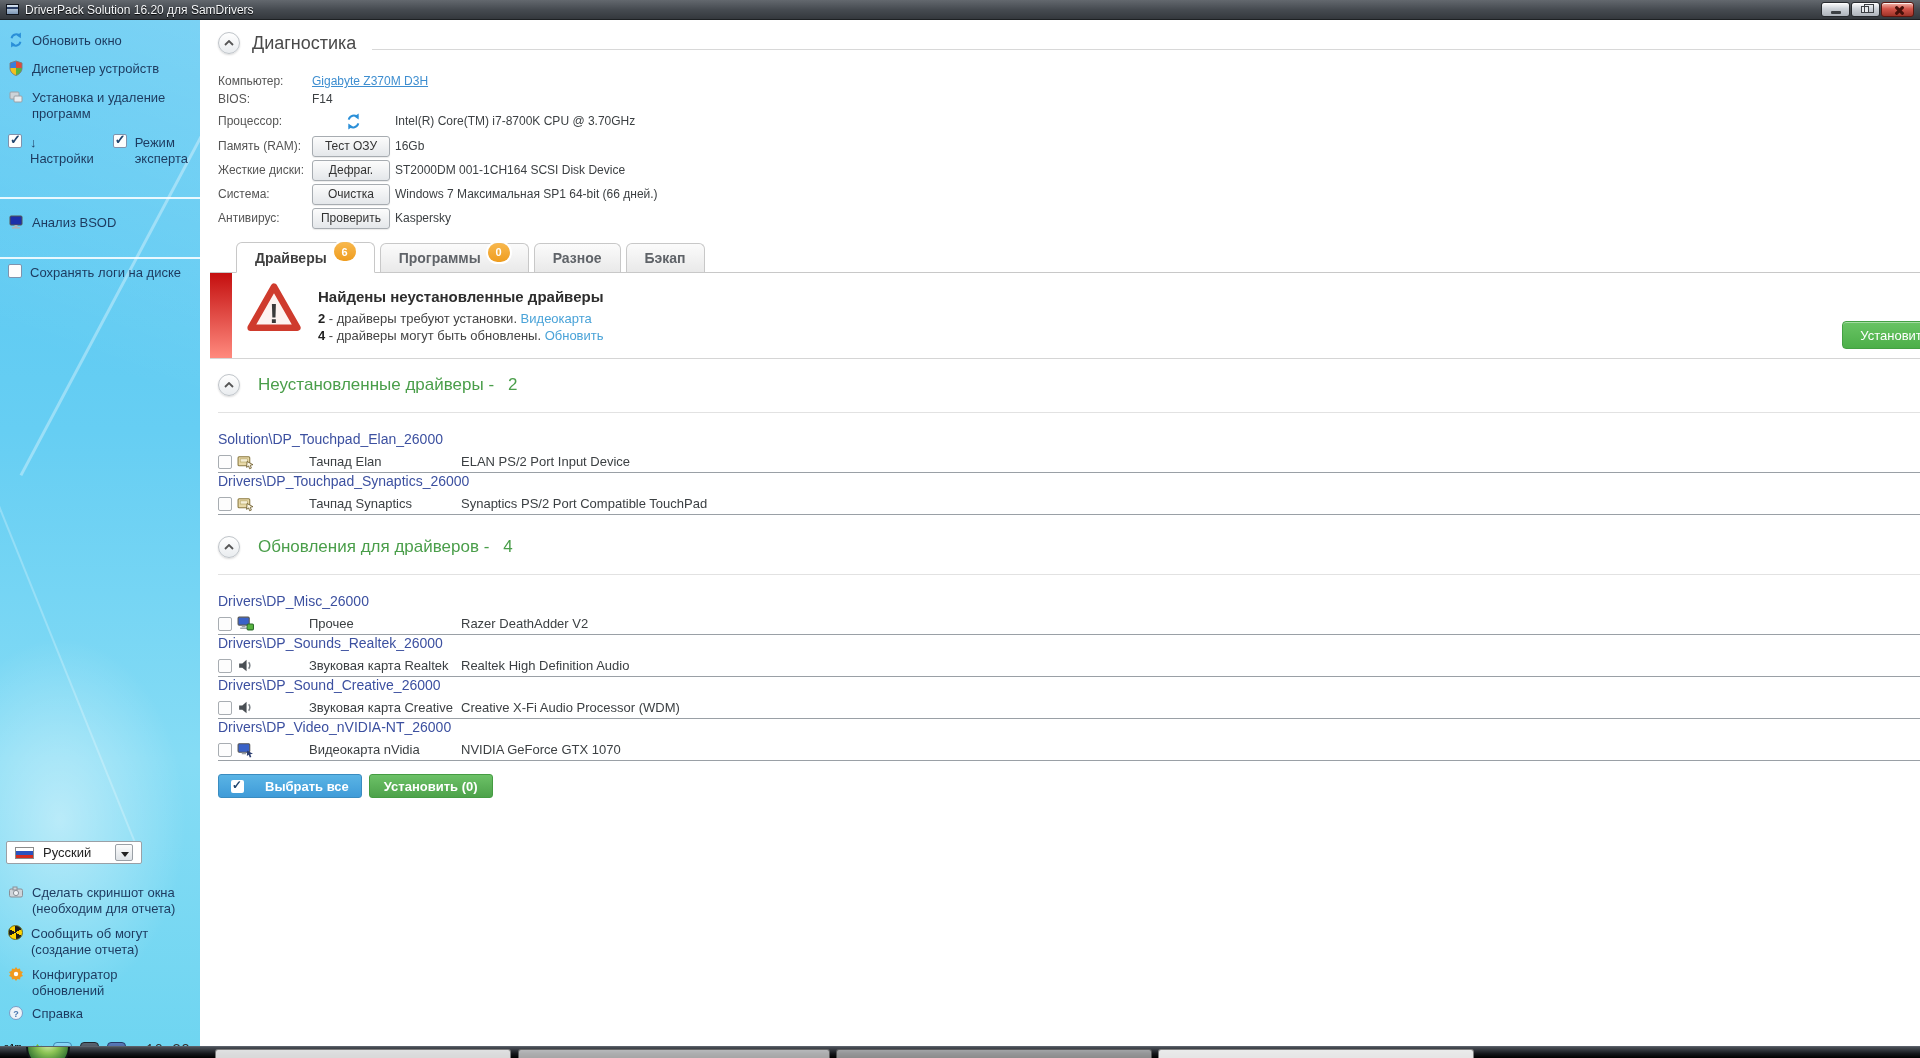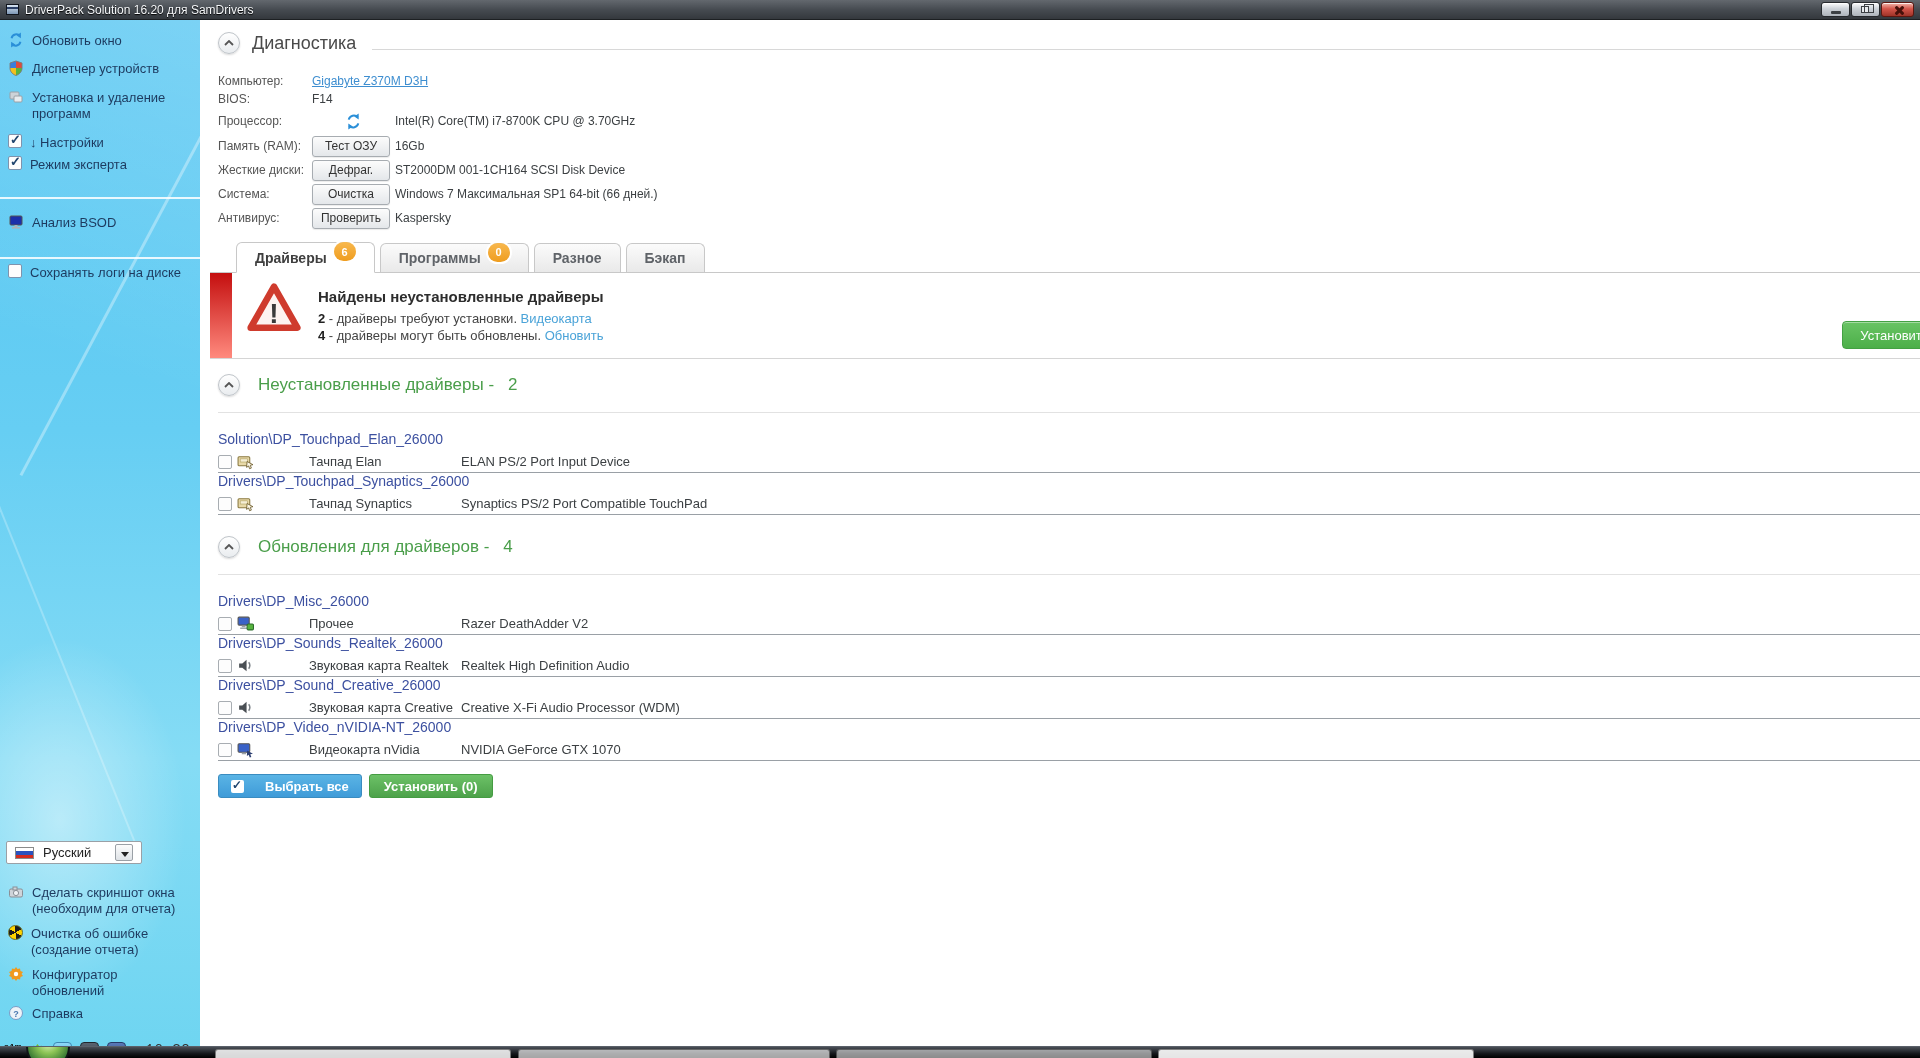--- a/index.html
+++ b/index.html
@@ -30,21 +30,21 @@
       radial-gradient(ellipse 180px 260px at 30% 78%, rgba(255,255,255,.45), transparent 70%),
       linear-gradient(200deg, rgba(255,255,255,.22) 0%, transparent 35%),
       linear-gradient(180deg,#56c6f2 0%,#66cef3 40%,#85dcf5 72%,#6fd5f1 100%);
     color:var(--sidebar-text,#1d3a5f); font-size:13px; }
   .streak { position:absolute; background:rgba(255,255,255,.35); pointer-events:none; }
   .streak.s1 { width:3px; height:420px; left:118px; top:60px; transform:rotate(28deg); }
   .streak.s2 { width:2px; height:520px; left:40px; top:330px; transform:rotate(-22deg); background:rgba(255,255,255,.25); }
   .side-item { display:flex; gap:8px; align-items:flex-start; padding:0 6px 0 8px; line-height:1.25; cursor:default; }
   .side-item .lbl { padding-top:1px; }
   .side-nav { position:absolute; left:0; top:12px; right:0; display:flex; flex-direction:column; gap:11px; }
-  .side-checks { position:absolute; left:0; top:114px; right:0; display:flex; flex-direction:column; gap:5px; }
+  .side-checks { position:absolute; left:0; top:114px; right:0; display:flex; flex-direction:row; gap:5px; }
   .chk { width:14px; height:14px; background:#fdfdfd; border:1px solid #7f93ad; flex:0 0 auto; position:relative; border-radius:2px; }
   .chk.checked::after { content:"\2713"; position:absolute; left:1px; top:-3px; font-size:13px; font-weight:bold; color:#20456e; }
   .side-divider { position:absolute; left:0; right:0; height:2px; background:rgba(255,255,255,.85); }
   .bsod-row { position:absolute; top:194px; left:0; right:0; }
   .logs-row { position:absolute; top:244px; left:0; right:0; }
   .icon16 { width:16px; height:16px; flex:0 0 auto; display:inline-block; }
   .rad-icon { width:15px; height:15px; border-radius:50%; border:1px solid #6b6b20; flex:0 0 auto;
     background:conic-gradient(#1c1c1c 0 60deg,#ffd400 60deg 120deg,#1c1c1c 120deg 180deg,#ffd400 180deg 240deg,#1c1c1c 240deg 300deg,#ffd400 300deg 360deg); }
   .lang-box { position:absolute; left:6px; top:821px; width:136px; height:23px; background:#fff; border:1px solid #9aa0a6; border-radius:2px;
     display:flex; align-items:center; padding:0 8px 0 8px; cursor:pointer; }
@@ -234,21 +234,21 @@
     <div class="side-bottom-item side-item" style="top:864px">
       <span class="icon16"><svg viewBox="0 0 16 16" width="16" height="16">
             <rect x="1.5" y="5" width="13" height="8" rx="1.5" fill="#cfd4da" stroke="#8a9097"></rect>
             <rect x="5" y="3" width="4" height="3" fill="#cfd4da" stroke="#8a9097"></rect>
             <circle cx="8" cy="9" r="2.6" fill="#eef1f4" stroke="#8a9097"></circle>
           </svg></span>
       <span class="lbl" style="max-width:160px">Сделать скриншот окна (необходим для отчета)</span>
     </div>
     <div class="side-bottom-item side-item" style="top:905px">
       <span class="rad-icon"></span>
-      <span class="lbl" style="max-width:160px">Очистка об ошибке (создание отчета)</span>
+      <span class="lbl" style="max-width:160px">Сообщить об могут (создание отчета)</span>
     </div>
     <div class="side-bottom-item side-item" style="top:946px">
       <span class="icon16"><svg viewBox="0 0 16 16" width="16" height="16">
             <path fill="#f09a1e" d="M8 1 L9.5 3 L12 2.5 L12.5 5 L15 6 L13.5 8 L15 10 L12.5 11 L12 13.5 L9.5 13 L8 15 L6.5 13 L4 13.5 L3.5 11 L1 10 L2.5 8 L1 6 L3.5 5 L4 2.5 L6.5 3 Z"></path>
             <circle cx="8" cy="8" r="2.2" fill="#fff"></circle>
           </svg></span>
       <span class="lbl" style="max-width:120px">Конфигуратор обновлений</span>
     </div>
     <div class="side-bottom-item side-item" style="top:985px">
       <span class="icon16"><svg viewBox="0 0 16 16" width="16" height="16">

